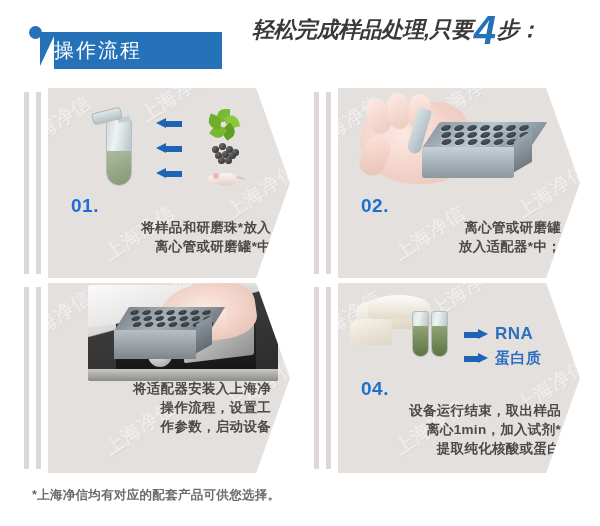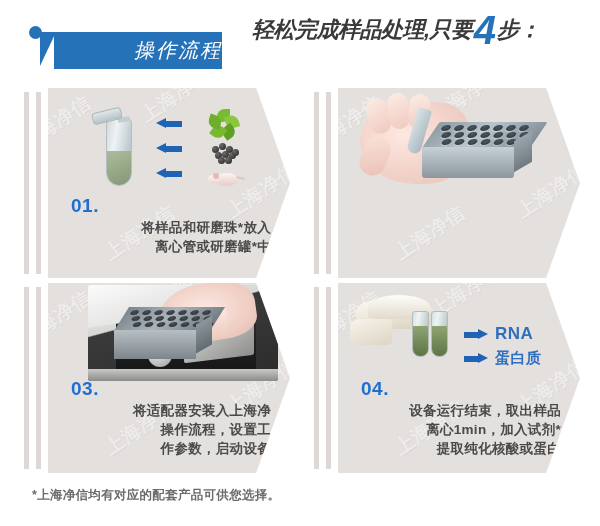--- a/index.html
+++ b/index.html
@@ -36,22 +36,21 @@
     border-bottom: 34px solid transparent;
   }
 
   .banner-body {
     position: absolute;
     left: 54px; top: 32px;
     width: 168px; height: 37px;
     background: #2572b8;
     display: flex;
     align-items: center;
-    justify-content: flex-end;
-    font-style: italic;
+    justify-content: flex-start;
   }
 
   .banner-text {
     color: #ffffff;
     font-size: 20px;
     letter-spacing: 2px;
     font-weight: 400;
   }
 
   .headline {
@@ -719,20 +718,27 @@
                 <i style="left: 62px; top: 15px;"></i>
                 <i style="left: 75px; top: 15px;"></i>
                 <i style="left: 88px; top: 15px;"></i>
               </div>
           </div>
           <div class="front"></div>
           <div class="side"></div>
         </div>
       </div>
 
+      <div class="txt">
+        <div class="num">02.</div>
+        <div class="desc">
+          <div>离心管或研磨罐</div>
+          <div>放入适配器*中；</div>
+        </div>
+      </div>
     </div>
   </div>
 
   <div class="card c3">
     <div class="bar b1"></div>
     <div class="bar b2"></div>
     <div class="chev">
       <div class="wm">
         <span class="w1">上海净信</span>
         <span class="w2">上海净信</span>
@@ -780,21 +786,20 @@
                 <i style="left: 70px; top: 13px;"></i>
                 <i style="left: 82px; top: 13px;"></i>
               </div>
           </div>
           <div class="front"></div>
           <div class="side"></div>
         </div>
       </div>
 
       <div class="txt">
-        <div class="num">03.</div>
         <div class="desc">
           <div>将适配器安装入上海净</div>
           <div>操作流程，设置工</div>
           <div>作参数，启动设备</div>
         </div>
       </div>
     </div>
   </div>
 
   <div class="card c4">

